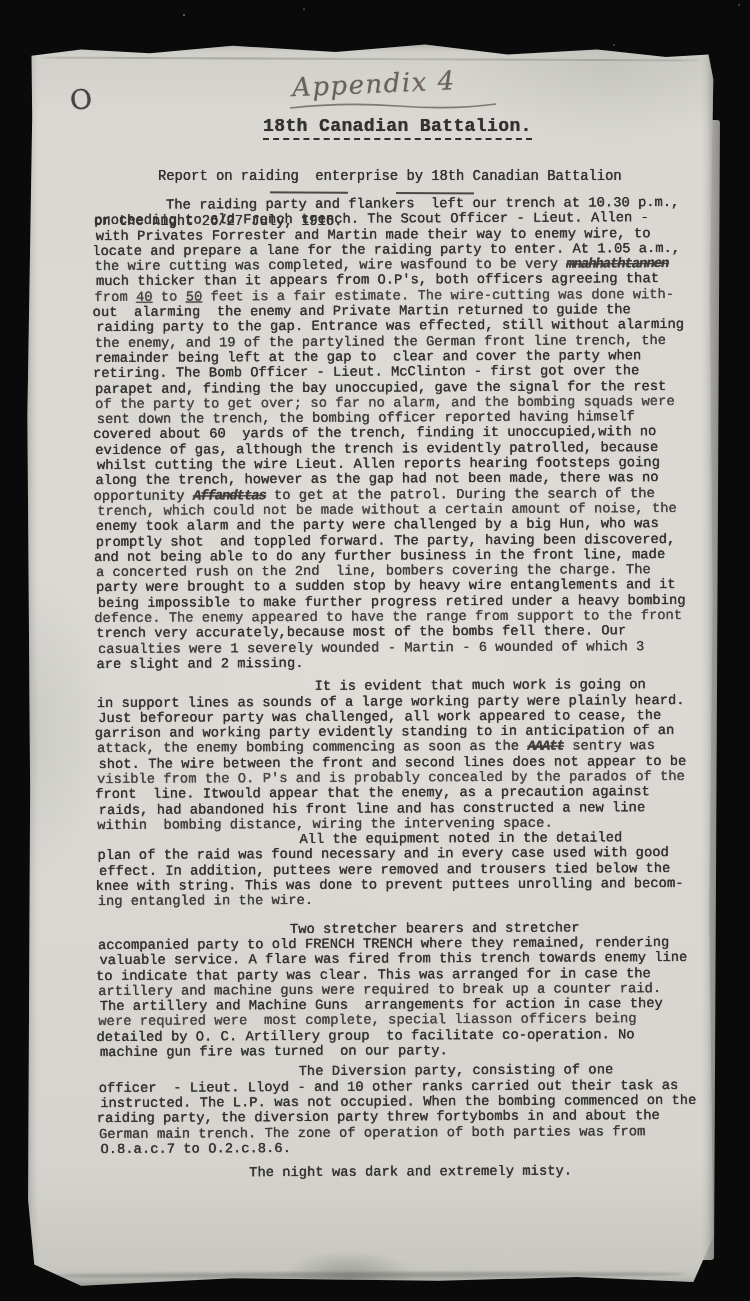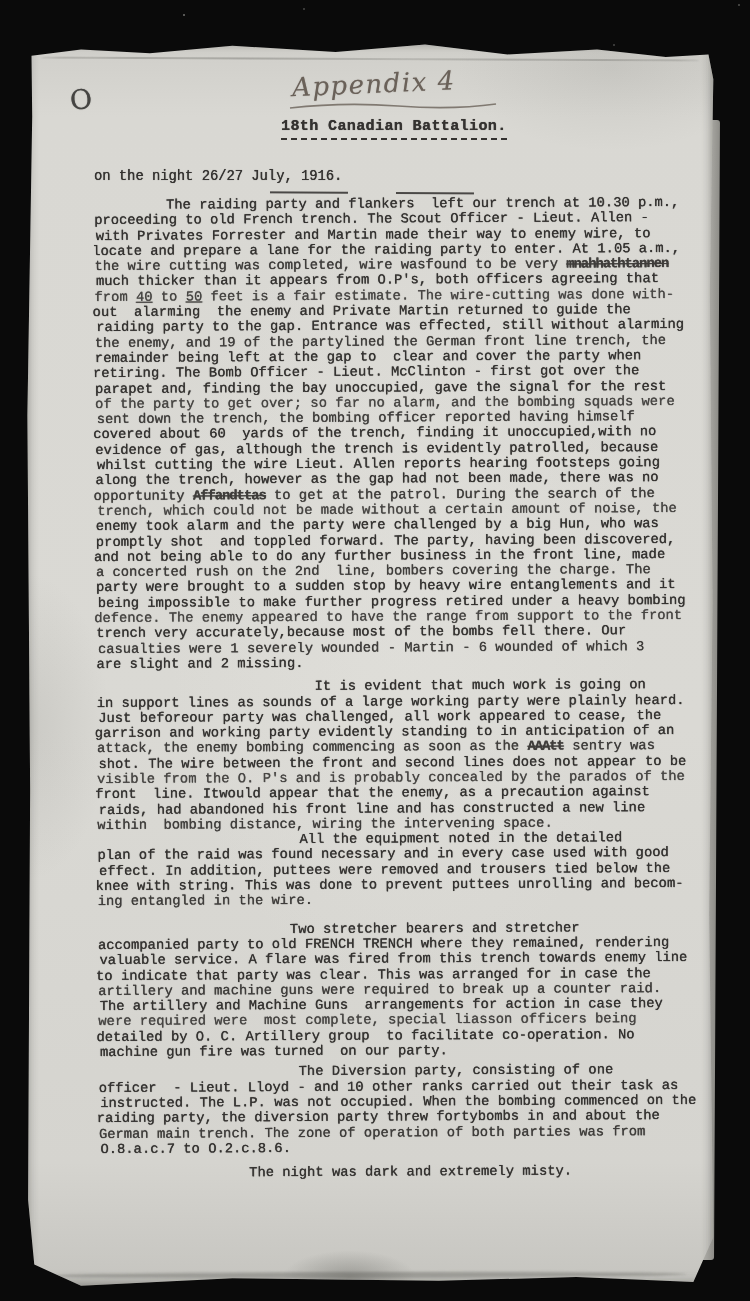--- a/index.html
+++ b/index.html
@@ -58,38 +58,38 @@
     text-shadow:0 0 1px rgba(106,97,89,.5);
   }
   .hand-underline{position:absolute;left:288px;top:101px;width:210px;height:10px;}
   .circle-mark{
     position:absolute;left:70px;top:92px;
     font-family:"DejaVu Serif","Liberation Serif",serif;font-size:27px;color:#454442;
     transform:rotate(-6deg);text-shadow:0 0 1px rgba(60,60,58,.6);
   }
   .title{
     position:absolute;left:0;top:104px;width:750px;text-align:center;
-    font-size:15px;font-weight:bold;letter-spacing:.4px;
+    font-size:18px;font-weight:bold;letter-spacing:.4px;
   }
   .title span{display:inline-block;border-bottom:2px dashed var(--ink);padding-bottom:3px;}
   .subtitle{position:absolute;left:94px;top:138px;width:600px;}
   .subtitle .l1{padding-left:64px;}
   .separator{position:absolute;left:270px;top:181px;width:250px;transform:rotate(.3deg);}
   .separator i{display:inline-block;width:78px;border-top:2px solid #4a4846;margin-right:48px;
     filter:blur(.2px);}
   .separator i:last-child{margin-right:0;}
   .body-text{position:absolute;left:94px;top:198px;width:620px;transform:rotate(-.3deg);
     transform-origin:top left;}
   .line{position:relative;}
   .line:nth-child(3n){transform:translateX(1.5px);}
   .line:nth-child(4n){transform:translateX(-2px);}
   .line:nth-child(7n){opacity:.88;}
   .line:nth-child(5n){opacity:.93;}
   .para{margin:0;}
-  s{text-decoration:line-through;font-weight:bold;letter-spacing:-1px;}
+  s{text-decoration:line-through;font-weight:bold;letter-spacing:-1px;font-style:italic;}
   u{}
 </style>
 </head>
 <body>
 
 <div class="speck"></div>
 <div class="under-sheet"></div>
 
 <div class="paper">
   <div class="fold-crease"></div>
@@ -102,20 +102,21 @@
   <div class="handwritten">Appendix 4</div>
   <svg class="hand-underline" viewBox="0 0 210 10" xmlns="http://www.w3.org/2000/svg">
     <path d="M2,7 Q55,1 110,5 T208,3" fill="none" stroke="#6a6159" stroke-width="1.6" opacity="0.8"></path>
   </svg>
 
   <div class="title doc-text">
     <span>18th Canadian Battalion.</span>
   </div>
 
   <div class="subtitle doc-text">
+    <div class="l1">Report on raiding  enterprise by 18th Canadian Battalion</div>
     <div class="l2">on the night 26/27 July, 1916.</div>
   </div>
 
   <div class="separator">
     <i></i><i></i>
   </div>
 
   <div class="body-text doc-text"><div class="para" style="margin-top: 0px;"><div class="line" style="padding-left: 72px;">The raiding party and flankers  left our trench at 10.30 p.m.,</div><div class="line">proceeding to old French trench. The Scout Officer - Lieut. Allen -</div><div class="line">with Privates Forrester and Martin made their way to enemy wire, to</div><div class="line">locate and prepare a lane for the raiding party to enter. At 1.05 a.m.,</div><div class="line">the wire cutting was completed, wire wasfound to be very <s>mnahhathtannen</s></div><div class="line">much thicker than it appears from O.P's, both officers agreeing that</div><div class="line">from <u>40</u> to <u>50</u> feet is a fair estimate. The wire-cutting was done with-</div><div class="line">out  alarming  the enemy and Private Martin returned to guide the</div><div class="line">raiding party to the gap. Entrance was effected, still without alarming</div><div class="line">the enemy, and 19 of the partylined the German front line trench, the</div><div class="line">remainder being left at the gap to  clear and cover the party when</div><div class="line">retiring. The Bomb Officer - Lieut. McClinton - first got over the</div><div class="line">parapet and, finding the bay unoccupied, gave the signal for the rest</div><div class="line">of the party to get over; so far no alarm, and the bombing squads were</div><div class="line">sent down the trench, the bombing officer reported having himself</div><div class="line">covered about 60  yards of the trench, finding it unoccupied,with no</div><div class="line">evidence of gas, although the trench is evidently patrolled, because</div><div class="line">whilst cutting the wire Lieut. Allen reports hearing footsteps going</div><div class="line">along the trench, however as the gap had not been made, there was no</div><div class="line">opportunity <s>Affandttas</s> to get at the patrol. During the search of the</div><div class="line">trench, which could not be made without a certain amount of noise, the</div><div class="line">enemy took alarm and the party were challenged by a big Hun, who was</div><div class="line">promptly shot  and toppled forward. The party, having been discovered,</div><div class="line">and not being able to do any further business in the front line, made</div><div class="line">a concerted rush on the 2nd  line, bombers covering the charge. The</div><div class="line">party were brought to a sudden stop by heavy wire entanglements and it</div><div class="line">being impossible to make further progress retired under a heavy bombing</div><div class="line">defence. The enemy appeared to have the range from support to the front</div><div class="line">trench very accurately,because most of the bombs fell there. Our</div><div class="line">casualties were 1 severely wounded - Martin - 6 wounded of which 3</div><div class="line">are slight and 2 missing.</div></div><div class="para" style="margin-top: 8px;"><div class="line" style="padding-left: 218px;">It is evident that much work is going on</div><div class="line">in support lines as sounds of a large working party were plainly heard.</div><div class="line">Just beforeour party was challenged, all work appeared to cease, the</div><div class="line">garrison and working party evidently standing to in anticipation of an</div><div class="line">attack, the enemy bombing commencing as soon as the <s>AAAtt</s> sentry was</div><div class="line">shot. The wire between the front and second lines does not appear to be</div><div class="line">visible from the O. P's and is probably concealed by the parados of the</div><div class="line">front  line. Itwould appear that the enemy, as a precaution against</div><div class="line">raids, had abandoned his front line and has constructed a new line</div><div class="line">within  bombing distance, wiring the intervening space.</div></div><div class="para" style="margin-top: 0px;"><div class="line" style="padding-left: 202px;">All the equipment noted in the detailed</div><div class="line">plan of the raid was found necessary and in every case used with good</div><div class="line">effect. In addition, puttees were removed and trousers tied below the</div><div class="line">knee with string. This was done to prevent puttees unrolling and becom-</div><div class="line">ing entangled in the wire.</div></div><div class="para" style="margin-top: 13px;"><div class="line" style="padding-left: 192px;">Two stretcher bearers and stretcher</div><div class="line">accompanied party to old FRENCH TRENCH where they remained, rendering</div><div class="line">valuable service. A flare was fired from this trench towards enemy line</div><div class="line">to indicate that party was clear. This was arranged for in case the</div><div class="line">artillery and machine guns were required to break up a counter raid.</div><div class="line">The artillery and Machine Guns  arrangements for action in case they</div><div class="line">were required were  most complete, special liasson officers being</div><div class="line">detailed by O. C. Artillery group  to facilitate co-operation. No</div><div class="line">machine gun fire was turned  on our party.</div></div><div class="para" style="margin-top: 5px;"><div class="line" style="padding-left: 200px;">The Diversion party, consisting of one</div><div class="line">officer  - Lieut. Lloyd - and 10 other ranks carried out their task as</div><div class="line">instructed. The L.P. was not occupied. When the bombing commenced on the</div><div class="line">raiding party, the diversion party threw fortybombs in and about the</div><div class="line">German main trench. The zone of operation of both parties was from</div><div class="line">O.8.a.c.7 to O.2.c.8.6.</div></div><div class="para" style="margin-top: 9px;"><div class="line" style="padding-left: 150px;">The night was dark and extremely misty.</div></div></div>
 </div>
 

